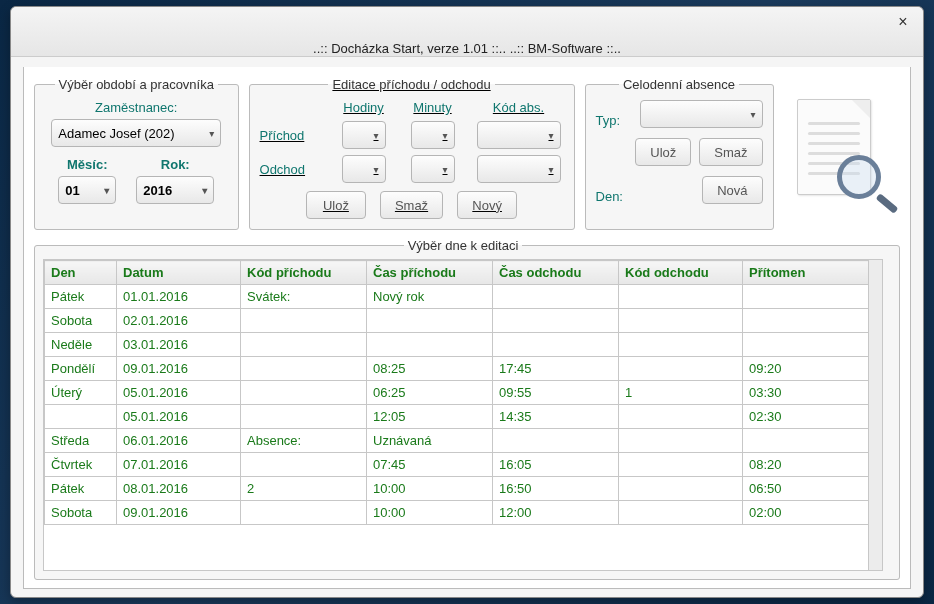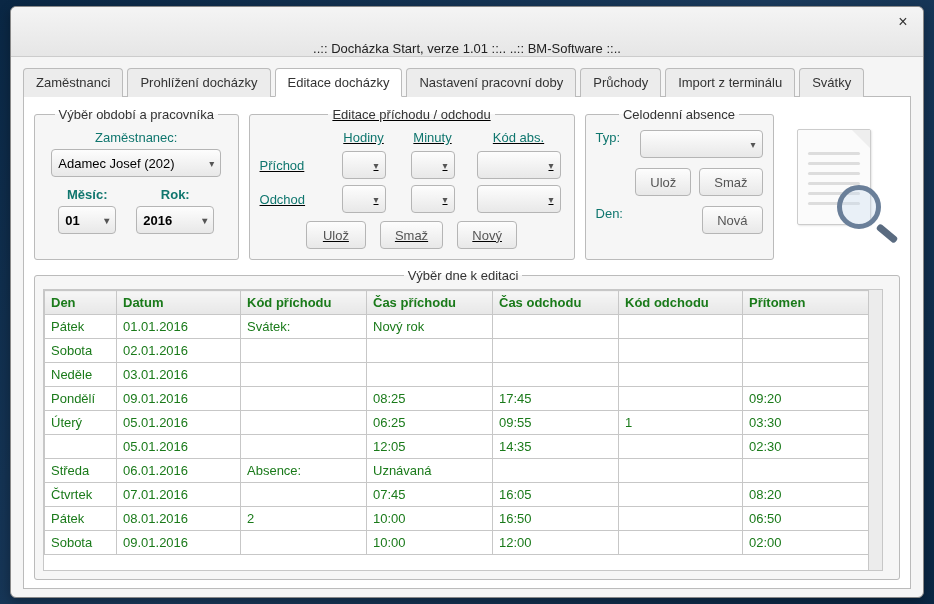--- a/index.html
+++ b/index.html
@@ -151,21 +151,21 @@
     display: grid;
     grid-template-columns: 66px 56px 62px 90px;
     column-gap: 10px;
     row-gap: 6px;
     align-items: center;
     justify-items: center;
   }
   .edit-grid .rowlabel { justify-self: start; }
   .edit-buttons { display: flex; gap: 14px; justify-content: center; margin-top: 8px; }
   .abs-inner { display: flex; flex-direction: column; gap: 10px; }
-  .abs-row { display: flex; align-items: flex-start; justify-content: space-between; gap: 20px; }
+  .abs-row { display: flex; align-items: flex-end; justify-content: space-between; gap: 20px; }
   .abs-combo { flex: 1; min-width: 100px; }
   .abs-btns { display: flex; gap: 8px; justify-content: flex-end; }
   
   .doc-icon {
     position: relative;
     width: 90px;
     height: 110px;
   }
   .doc-page {
     width: 74px;
@@ -267,29 +267,20 @@
 <body>
 
 <div class="window">
   <div class="titlebar">
     <span>..:: Docházka Start, verze 1.01 ::..      ..:: BM-Software ::..</span>
     <div class="close">×</div>
   </div>
 
   <div class="client">
 
-    <div class="tabs">
-      <div class="tab">Zaměstnanci</div>
-      <div class="tab">Prohlížení docházky</div>
-      <div class="tab active">Editace docházky</div>
-      <div class="tab">Nastavení pracovní doby</div>
-      <div class="tab">Průchody</div>
-      <div class="tab">Import z terminálu</div>
-      <div class="tab">Svátky</div>
-    </div>
 
     <div class="tab-body">
 
       <div class="top-row">
 
         <fieldset class="group grp-period">
           <legend>Výběr období a pracovníka</legend>
           <div class="period-inner">
             <span class="label">Zaměstnanec:</span>
             <div class="combo period-employees">

